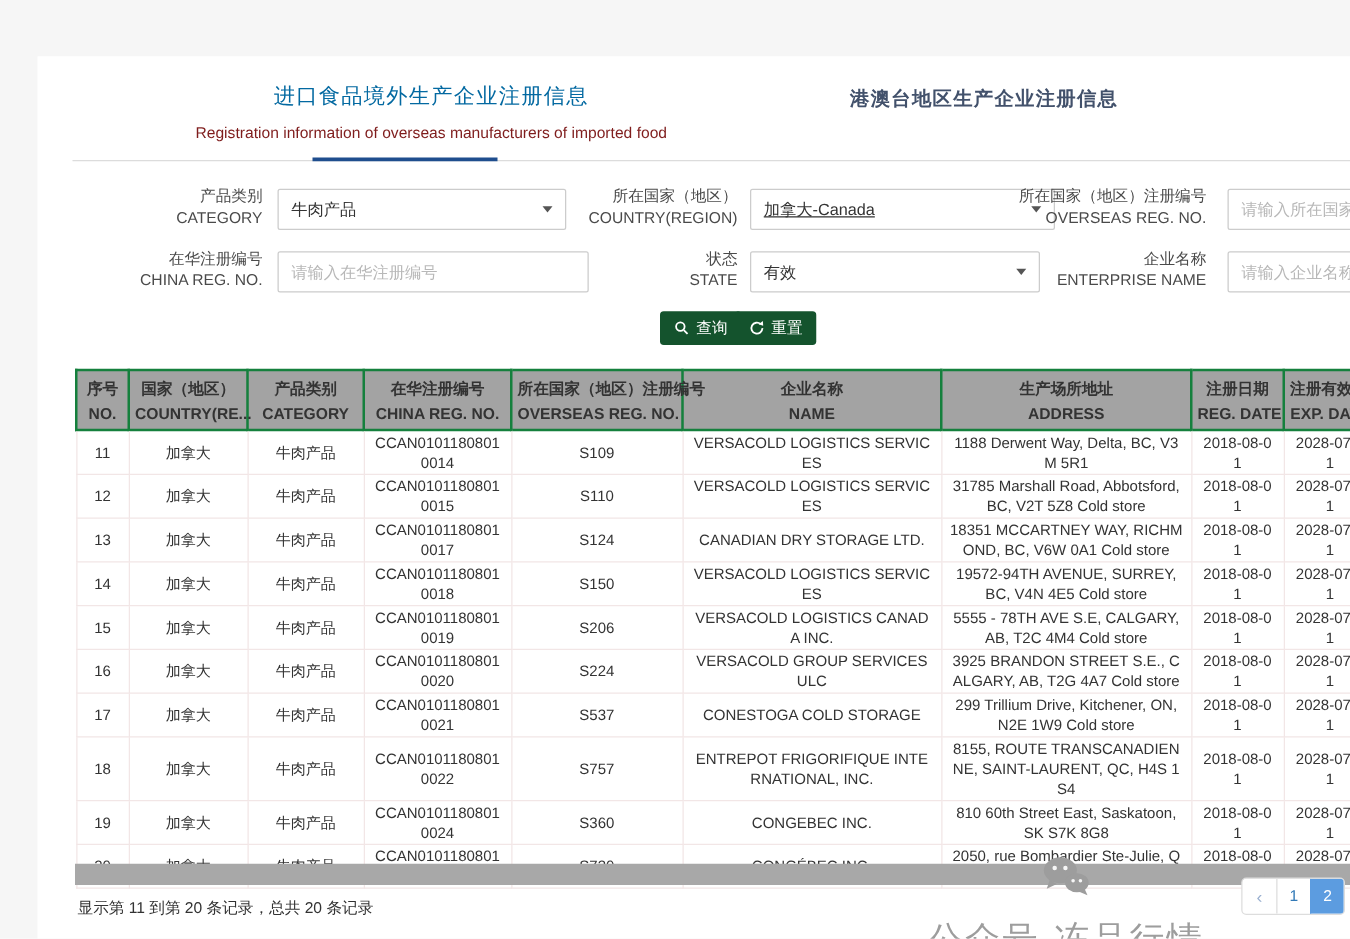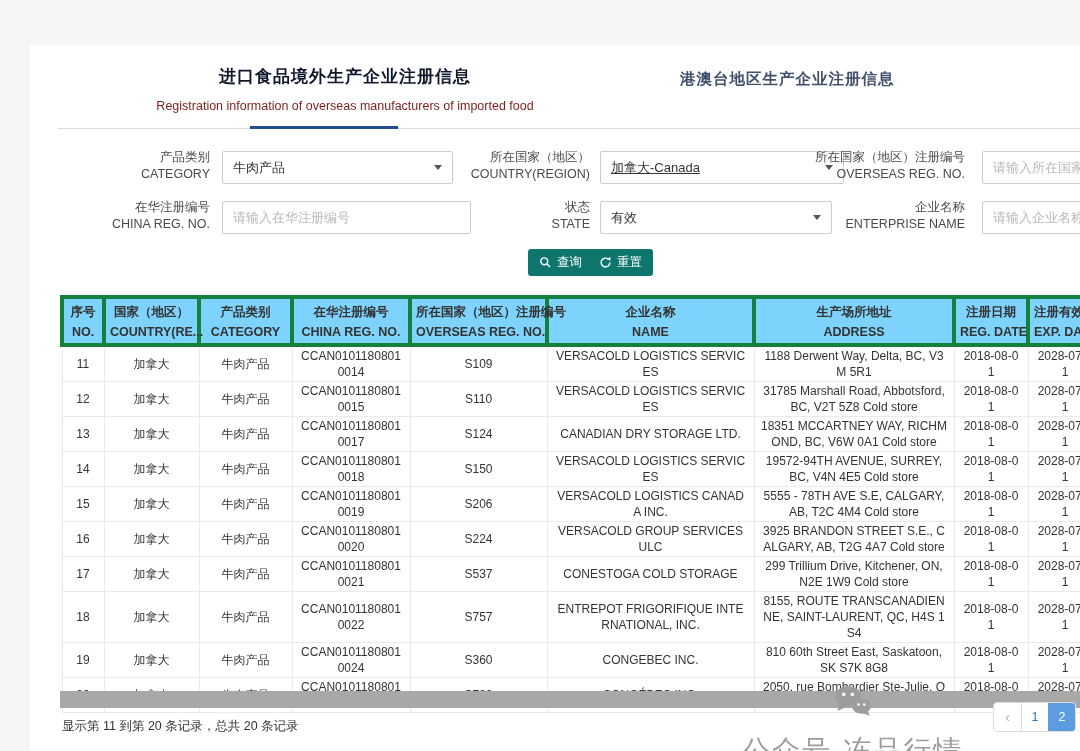--- a/index.html
+++ b/index.html
@@ -6,21 +6,21 @@
   html,body { width:1080px; height:751px; }
   body {
     position:relative; overflow:hidden;
     background:#f6f6f6;
     font-family:"Liberation Sans", sans-serif;
   }
   .card { position:absolute; left:30px; top:45px; width:1110px; height:706px; background:#ffffff; }
 
   
   .tab-main { position:absolute; left:75px; top:20px; width:480px; text-align:center; cursor:pointer; }
-  .tab-main-title { font-size:17px; font-weight:bold; color:#0f172a; letter-spacing:1px; }
+  .tab-main-title { font-size:17px; font-weight:normal; color:#0369a1; letter-spacing:1px; }
   .tab-main-sub { margin-top:11px; font-size:12.5px; color:#7f1d1d; }
   .tab-secondary { position:absolute; left:650px; top:24px; width:320px; text-align:left;
     font-size:15.5px; font-weight:bold; color:#42516b; letter-spacing:1px; cursor:pointer; }
   .tabs-divider { position:absolute; left:28px; top:83px; width:1030px; height:1px; background:#dcdcdc; }
   .tabs-underline { position:absolute; left:220px; top:81px; width:148px; height:3px; background:#1f4e8e; }
 
   
   .filter-label { position:absolute; text-align:right; font-size:12.5px; color:#4a4a4a; line-height:17px; }
   .control { position:absolute; height:33px; border:1px solid #cccccc; border-radius:2px; background:#fff; }
   .select-box { display:flex; align-items:center; padding:0 10px; font-size:13px; color:#333; cursor:pointer; }
@@ -37,30 +37,30 @@
   .pos-ctl-r1c3 { left:952px; top:106px; width:230px; }
   .pos-lab-r2c1 { left:20px;  top:154px; width:160px; }
   .pos-ctl-r2c1 { left:192px; top:156px; width:249px; }
   .pos-lab-r2c2 { left:400px; top:154px; width:160px; }
   .pos-ctl-r2c2 { left:570px; top:156px; width:232px; }
   .pos-lab-r2c3 { left:770px; top:154px; width:165px; }
   .pos-ctl-r2c3 { left:952px; top:156px; width:230px; }
 
   
   .btn { position:absolute; top:204px; height:27px; display:flex; align-items:center; gap:5px;
-         background:#0f766e; color:#fff; border:none; border-radius:3px;
+         background:#14532d; color:#fff; border:none; border-radius:3px;
          font-size:12.5px; padding:0 11px; cursor:pointer; font-family:inherit; }
   .btn svg { display:block; }
   .btn-search { left:498px; }
   .btn-reset  { left:558px; }
 
   
   table.data-table { position:absolute; left:30px; top:250px; width:1040px;
     border-collapse:collapse; table-layout:fixed; border:1px solid #e8e8e8; }
-  .data-table th { background:#7dd3fc; border:4px solid #15803d; padding:4px 4px; height:48px;
+  .data-table th { background:#a3a3a3; border:2px solid #15803d; padding:4px 4px; height:48px;
     font-size:12.5px; color:#333; text-align:center; vertical-align:middle; overflow:visible; }
   .th-cn { font-weight:bold; white-space:nowrap; }
   .th-en { font-weight:bold; white-space:nowrap; margin-top:4px; }
   .data-table td { border:1px solid #f2e6e6; font-size:12px; color:#333; text-align:center;
     vertical-align:middle; padding:1px 6px; height:34px; line-height:16px; word-break:break-all; }
 
   
   .hscroll { position:absolute; left:30px; top:646px; width:1020px; height:17px; background:#a8a8a8; }
   .summary { position:absolute; left:32px; top:673px; font-size:12.5px; color:#333; }
 

